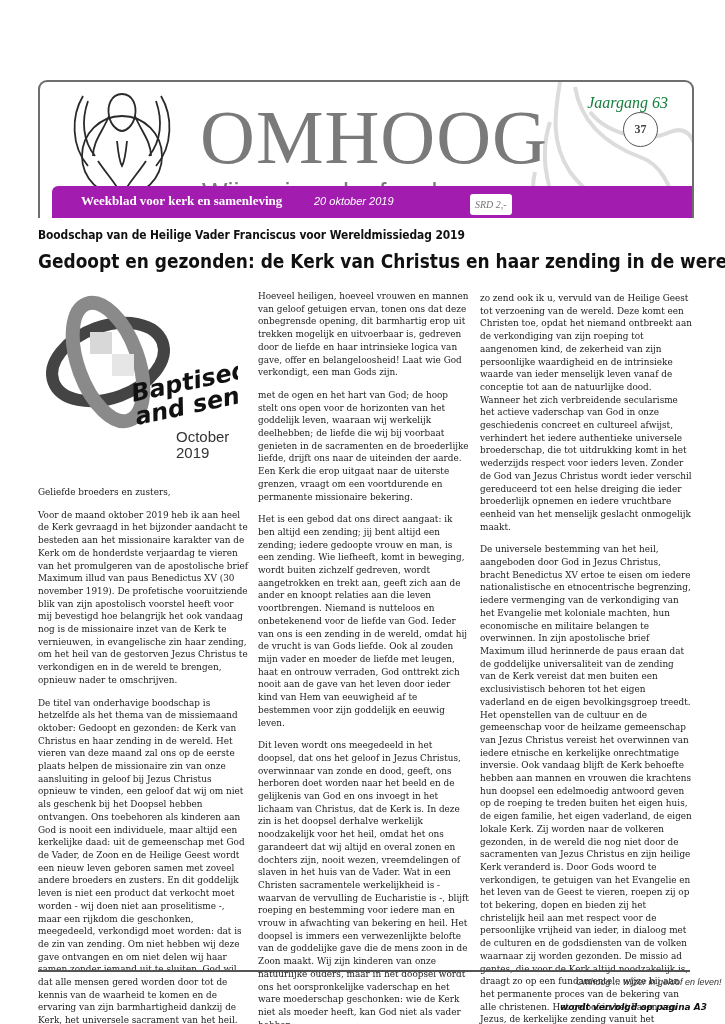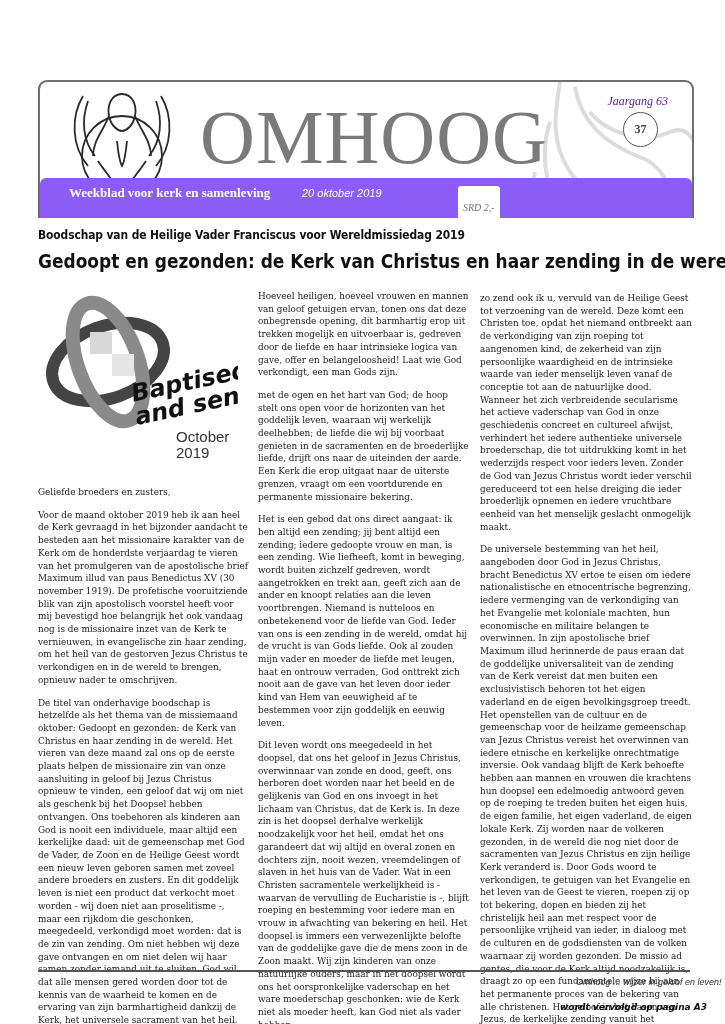--- a/index.html
+++ b/index.html
@@ -2,26 +2,26 @@
 <html><head>
 <meta charset="utf-8">
 <style>
   html, body { margin:0; padding:0; background:#ffffff; }
   body { width:725px; height:1024px; position:relative; overflow:hidden; font-family:"DejaVu Serif", serif; color:#1c1c1c; }
   .masthead { position:absolute; left:38px; top:80px; width:652px; height:136px; border:2px solid #6e6e6e; border-bottom:none; border-radius:9px 9px 0 0; background:#fff; overflow:hidden; }
   .angel { position:absolute; left:23px; top:4px; width:118px; height:118px; }
   .wings-bg { position:absolute; left:490px; top:0px; width:170px; height:136px; }
   .title { position:absolute; left:160px; top:17px; font-family:"Liberation Serif", serif; font-size:76px; color:#7a7a7a; letter-spacing:1px; line-height:1; }
   .subtitle { position:absolute; left:162px; top:98px; font-family:"Liberation Sans", sans-serif; font-size:27px; color:#7a7a7a; line-height:1; }
-  .jaargang { position:absolute; right:24px; top:12px; font-family:"Liberation Serif", serif; font-style:italic; font-size:12px; color:#4c1d95;text-align:right; }
+  .jaargang { position:absolute; right:24px; top:12px; font-family:"Liberation Serif", serif; font-style:italic; font-size:16px; color:#15803d;text-align:right; }
   .issue { position:absolute; right:34px; top:30px; width:33px; height:33px; border:1.5px solid #555; border-radius:50%; text-align:center; line-height:33px; font-family:"Liberation Serif", serif; font-size:12px; font-weight:bold; color:#444; background:#fff; }
-  .banner { position:absolute; left:0; bottom:0; width:100%; height:40px; background:#8b5cf6; border-radius:6px 6px 0 0; }
+  .banner { position:absolute; left:12px; bottom:0; width:100%; height:32px; background:#a21caf; border-radius:6px 6px 0 0; }
   .banner-text { position:absolute; left:29px; top:7px; font-family:"Liberation Serif", serif; font-weight:bold; font-size:13px; color:#fff; }
   .banner-date { position:absolute; left:262px; top:9px; font-family:"Liberation Sans", sans-serif; font-style:italic; font-size:11px; color:#fff; }
-  .price { position:absolute; left:418px; top:8px; padding:16px 5px; background:#fff; color:#777; border-radius:3px; font-family:"Liberation Serif", serif; font-style:italic; font-size:10px; }
+  .price { position:absolute; left:418px; top:8px; padding:5px 5px; background:#fff; color:#777; border-radius:3px; font-family:"Liberation Serif", serif; font-style:italic; font-size:10px; }
   .kicker { position:absolute; left:38px; top:228px; font-family:"DejaVu Sans", sans-serif; font-weight:bold; font-size:11.5px; letter-spacing:-0.1px; color:#111; transform:scaleX(0.93); transform-origin:left; white-space:nowrap; }
   .headline { position:absolute; left:38px; top:249px; font-family:"DejaVu Sans", sans-serif; font-weight:bold; font-size:20px; color:#111; transform:scaleX(0.85); transform-origin:left; white-space:nowrap; }
   .logo { position:absolute; left:38px; top:292px; width:200px; height:170px; }
   .col { position:absolute; font-family:"DejaVu Serif", serif; font-size:8.9px; line-height:12.7px; color:#222; }
   .col p { margin:0 0 10px 0; }
   .col1 { left:38px; top:486px; width:212px; }
   .col2 { left:258px; top:290px; width:212px; }
   .col3 { left:480px; top:292px; width:212px; }
   .continued { position:absolute; left:560px; top:958px; font-family:"DejaVu Sans", sans-serif; font-weight:bold; font-style:italic; font-size:9px; color:#111;margin-top:44px; }
   .rule { position:absolute; left:38px; top:970px; width:652px; height:2px; background:#555; }

